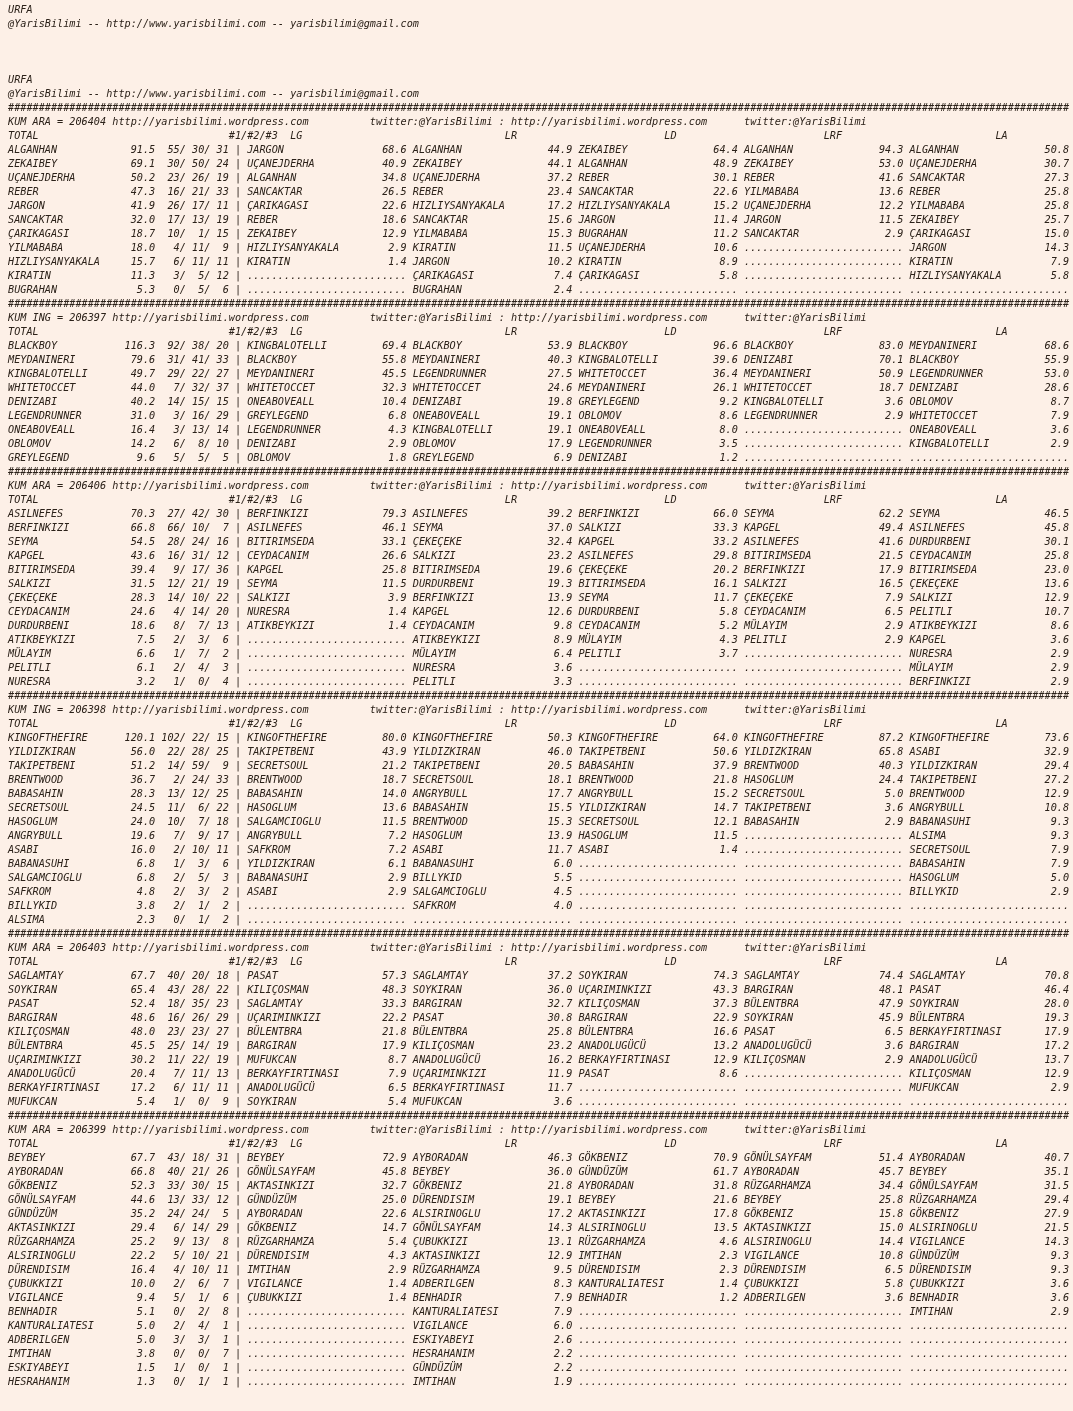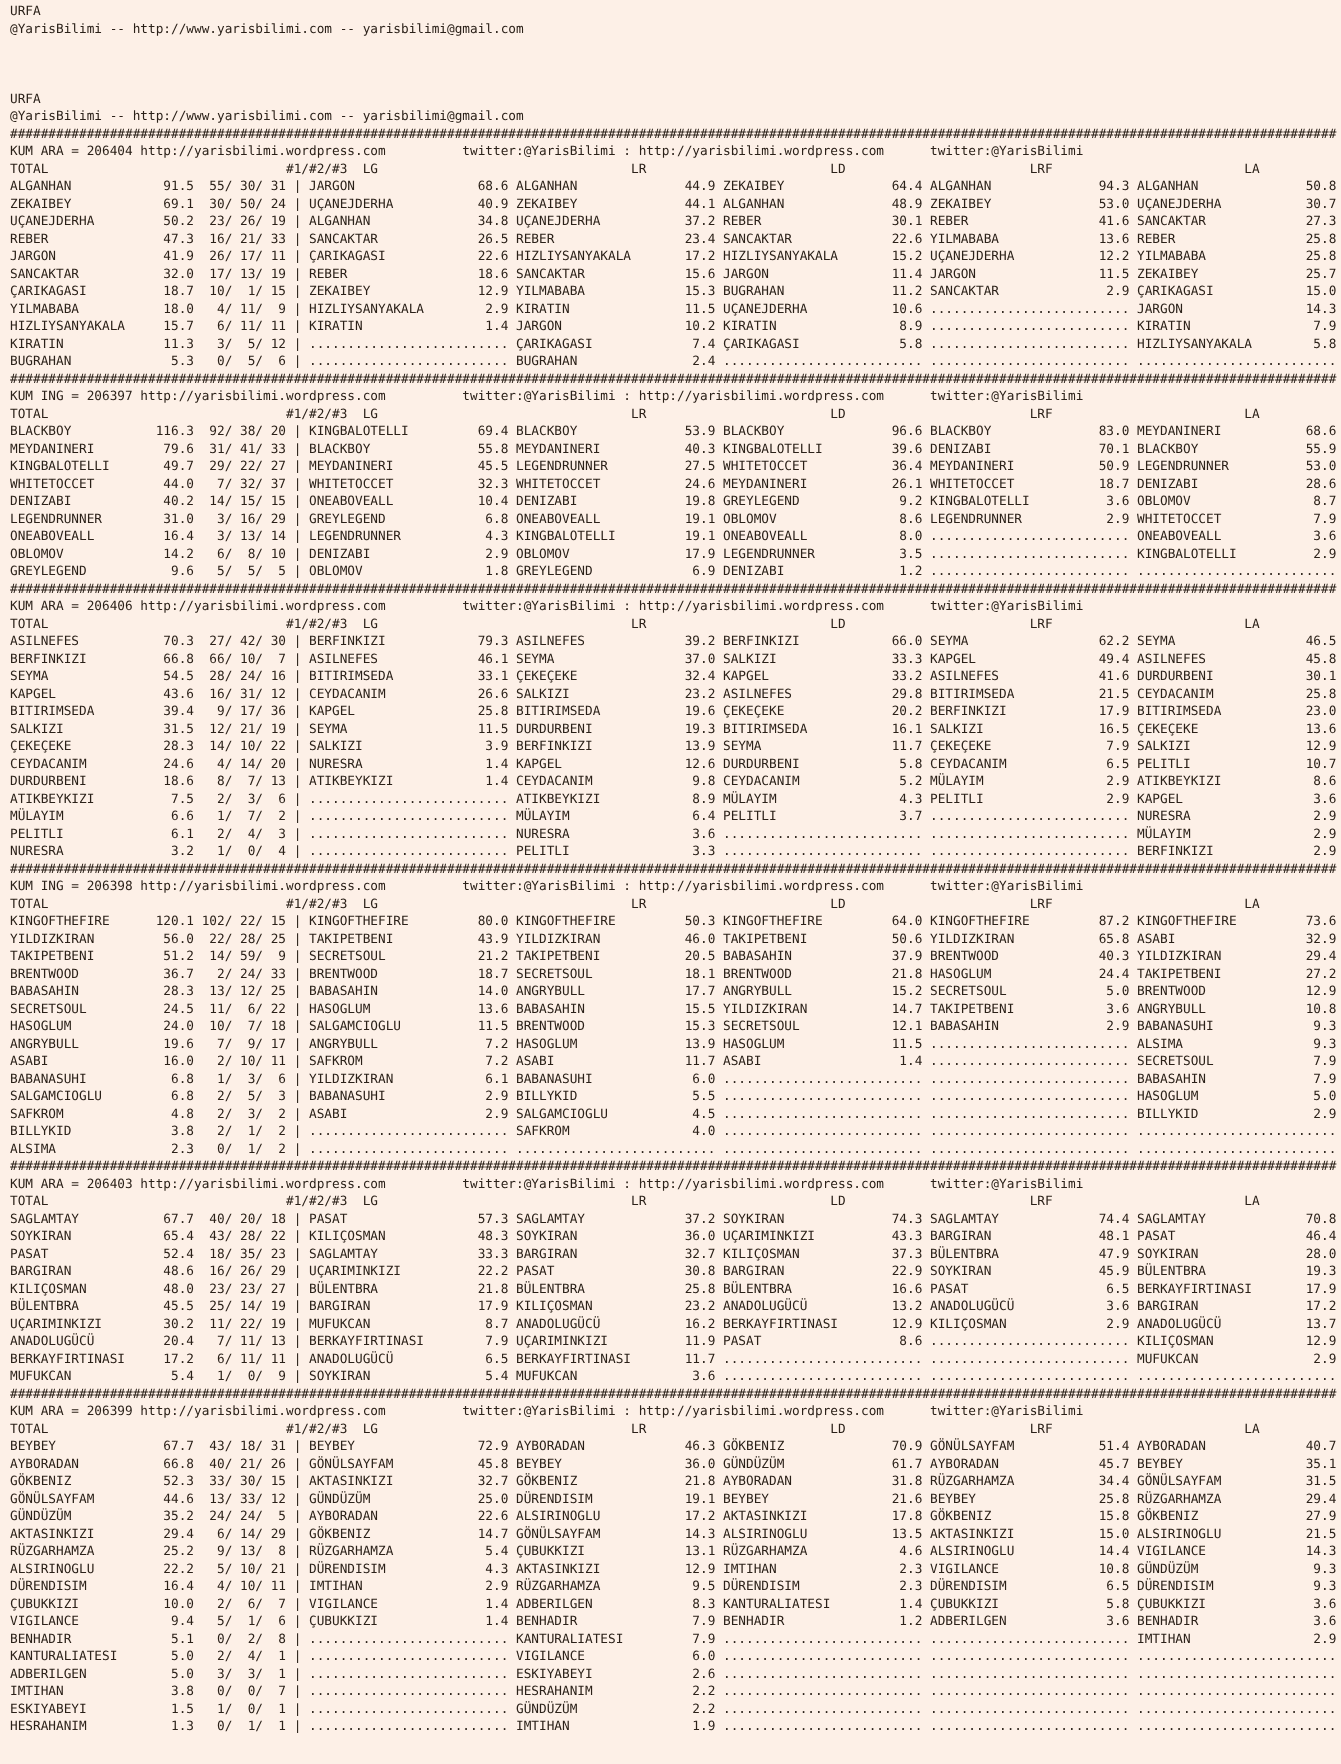--- a/index.html
+++ b/index.html
@@ -11,20 +11,21 @@
     padding: 3px 0 4px 8px;
     min-height: 1404px;
   }
   pre {
     margin: 0;
     font-family: "DejaVu Sans Mono", "Liberation Mono", monospace;
     font-size: 10.2px;
     line-height: 14px;
     color: #2b2119;
     white-space: pre;
+    font-style: italic;
   }
 </style>
 </head>
 <body>
 
 <div>
   <pre><span>URFA</span>
 <span>@YarisBilimi -- http://www.yarisbilimi.com -- yarisbilimi@gmail.com</span>
 
 

